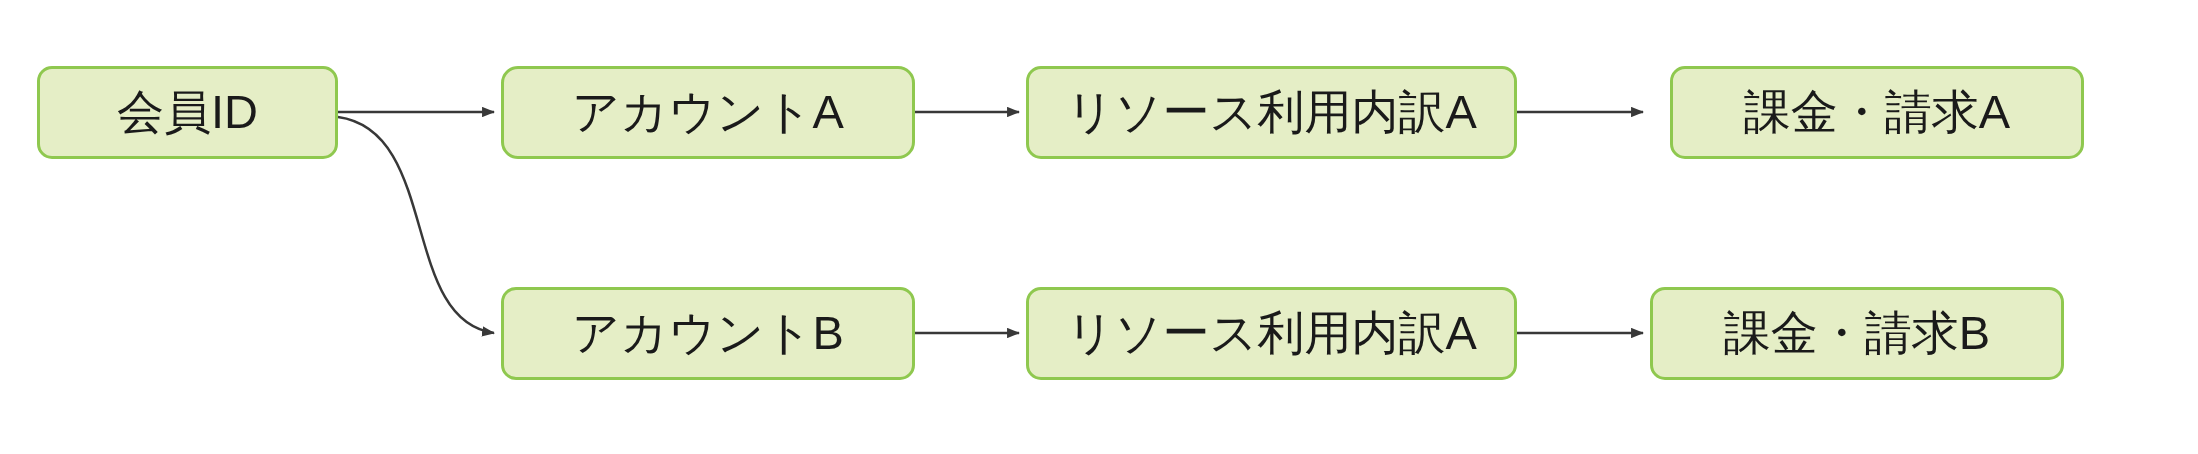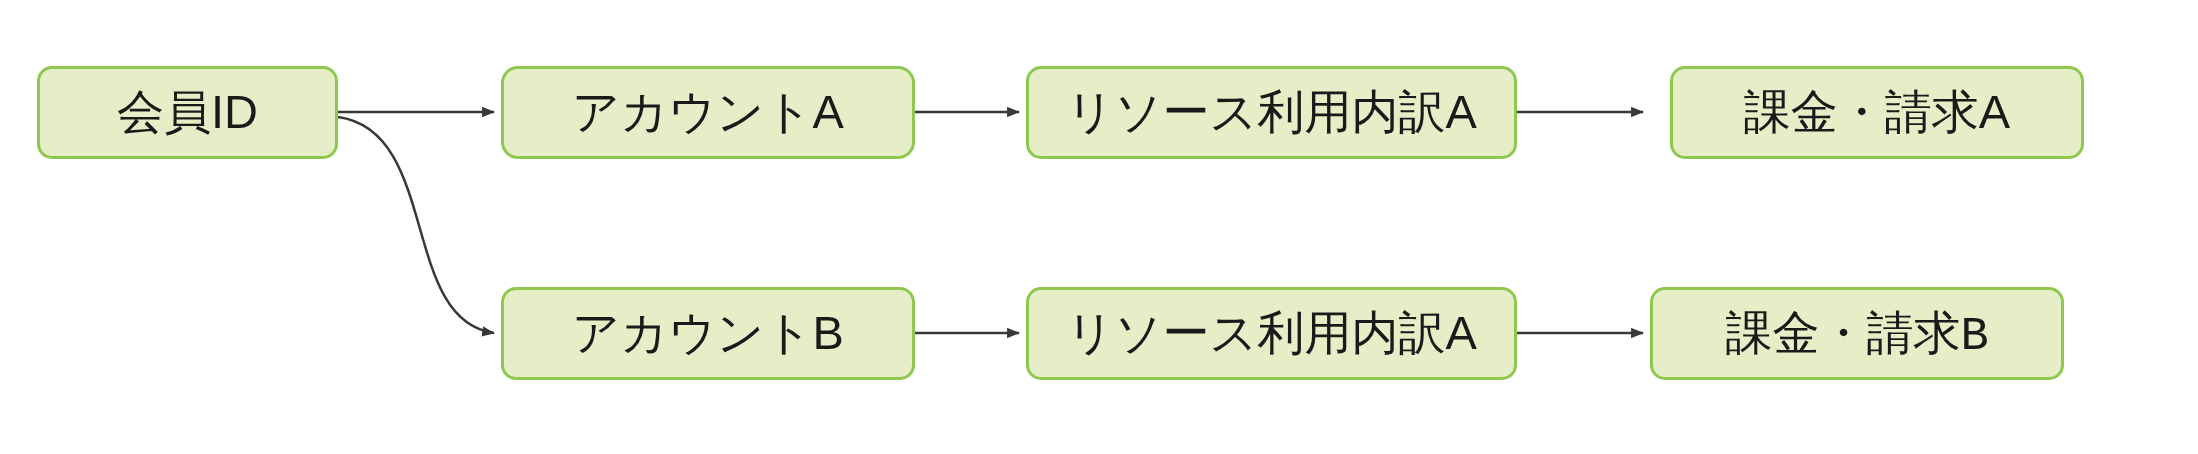--- a/index.html
+++ b/index.html
@@ -37,21 +37,21 @@
     font-weight: 300;
     white-space: nowrap;
   }
   
   #node-member-id  { left: 37px;   top: 66px;  width: 301px; height: 93px; }
   #node-account-a  { left: 501px;  top: 66px;  width: 414px; height: 93px; border-radius: 17px; }
   #node-resource-a { left: 1026px; top: 66px;  width: 491px; height: 93px; }
   #node-billing-a  { left: 1650px; top: 66px;  width: 414px; height: 93px; margin-left: 20px; }
   #node-account-b  { left: 501px;  top: 287px; width: 414px; height: 93px; }
   #node-resource-b { left: 1026px; top: 287px; width: 491px; height: 93px; }
-  #node-billing-b  { left: 1650px; top: 287px; width: 414px; height: 93px; font-family: Liberation Mono, monospace; }
+  #node-billing-b  { left: 1650px; top: 287px; width: 414px; height: 93px; }
   .edge {
     fill: none;
     stroke: #383838;
     stroke-width: 2.5;
   }
 </style>
 </head>
 <body>
 
 <div id="canvas">

